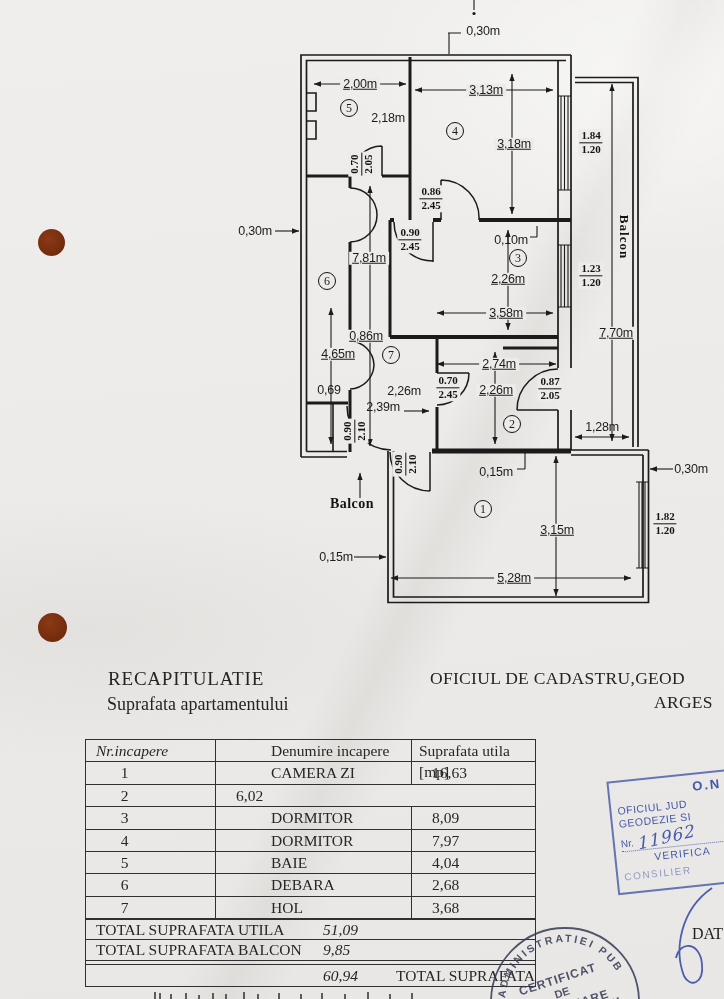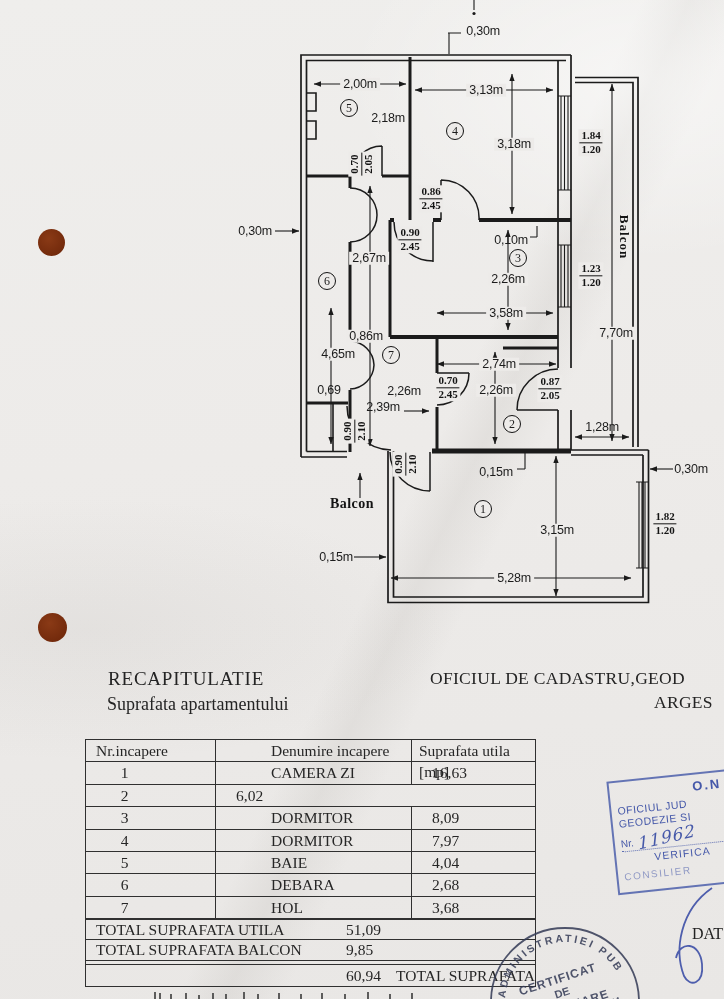--- a/index.html
+++ b/index.html
@@ -17,21 +17,21 @@
   .w20{stroke:#1b1b1b;stroke-width:1.6;fill:none}
   .w30{stroke:#1b1b1b;stroke-width:3;fill:none}
   .w40{stroke:#1b1b1b;stroke-width:4;fill:none}
   .w50{stroke:#1b1b1b;stroke-width:5;fill:none}
   .dr{stroke:#1b1b1b;stroke-width:1.5;fill:none}
   .wn{stroke:#1b1b1b;stroke-width:1.1;fill:none}
   .dm{stroke:#1b1b1b;stroke-width:1.1;fill:none}
   
   .dim{position:absolute;transform:translate(-50%,-50%);font:12.5px/1 "Liberation Sans",sans-serif;
        letter-spacing:-.2px;color:#1c1c1c;white-space:nowrap;}
-  .onln{background:#edebe9;padding:0 3px;}
+  .onln{background:#edebe9;padding:0 3px;text-decoration:underline;}
   .fr{position:absolute;transform:translate(-50%,-50%);font:bold 11px/1.2 "Liberation Serif",serif;
       text-align:center;color:#141414;background:#edebe9;padding:0 1px;white-space:nowrap;}
   .fr.v{transform:translate(-50%,-50%) rotate(-90deg);}
   .fr .nu{display:block;border-bottom:1.3px solid #141414;padding:0 2px;}
   .rc{position:absolute;transform:translate(-50%,-50%);width:16px;height:16px;border:1.4px solid #141414;
       border-radius:50%;font:12px/16px "Liberation Serif",serif;text-align:center;background:#edebe9;}
   .vtext{position:absolute;transform:translate(-50%,-50%) rotate(90deg);
       font:bold 13px "Liberation Serif",serif;letter-spacing:1px;white-space:nowrap;color:#141414;}
   .planword{position:absolute;transform:translate(-50%,-50%);font:bold 14px "Liberation Serif",serif;
       letter-spacing:.5px;color:#141414;white-space:nowrap;}
@@ -39,27 +39,27 @@
   .h1{position:absolute;font:19px "Liberation Serif",serif;letter-spacing:.8px;color:#242424;white-space:nowrap;}
   .h2{position:absolute;font:18px "Liberation Serif",serif;color:#242424;white-space:nowrap;}
   .h3{position:absolute;font:17.5px "Liberation Serif",serif;letter-spacing:.3px;color:#242424;white-space:nowrap;}
   
   .table{position:absolute;left:85px;top:739px;width:451px;border:1.6px solid #303030;
       font-family:"Liberation Serif",serif;color:#262626;box-sizing:border-box;}
   .row{display:flex;height:22.4px;border-bottom:1.2px solid #303030;font-size:15.5px;line-height:21px;box-sizing:border-box;}
   .c1{width:130px;border-right:1.2px solid #303030;text-align:center;padding-right:52px;box-sizing:border-box;}
   .c2{width:148px;border-right:1.2px solid #303030;padding-left:7px;box-sizing:border-box;margin-left:48px;}
   .c3{flex:1;padding-left:20px;box-sizing:border-box;}
-  .thead .c1{text-align:left;padding-left:10px;padding-right:0;}
+  .thead .c1{text-align:left;padding-left:10px;padding-right:0;font-style:italic;}
   .thead .c3{padding-left:7px;}
   .trow{display:flex;height:21px;border-bottom:1.2px solid #303030;font-size:15.5px;line-height:19px;position:relative;box-sizing:border-box;}
   .trow.first{border-top:.6px solid #303030;}
   .trow.last{height:22px;border-top:1.4px solid #303030;margin-top:2.6px;border-bottom:none;line-height:21px;justify-content:flex-end;}
   .trow .lbl{padding-left:10px;}
-  .trow .val{position:absolute;left:260px;}
+  .trow .val{position:absolute;left:237px;font-style:italic;}
   
   .stamp-rect{position:absolute;left:612px;top:775px;width:124px;height:114px;transform:rotate(-6deg);
       border:2px solid rgba(66,86,168,.8);color:rgba(60,80,165,.95);padding:4px 6px;box-sizing:border-box;
       font-family:"Liberation Sans",sans-serif;}
   .sr1{font-size:13px;font-weight:bold;letter-spacing:2px;text-align:right;padding-right:2px;}
   .sr2{font-size:10.5px;letter-spacing:.5px;margin-top:3px;white-space:nowrap;}
   .sr3{font-size:10.5px;letter-spacing:.5px;margin-top:1px;white-space:nowrap;}
   .srn{margin-top:2px;border-bottom:1px dotted rgba(60,80,165,.8);white-space:nowrap;}
   .srn .nrl{font-size:10px;}
   .srn .nrv{font:italic 17px "DejaVu Serif",serif;letter-spacing:1px;display:inline-block;transform:rotate(-7deg) skewX(-8deg);}
@@ -146,21 +146,21 @@
     </g>
   </svg>
 
   <span class="dim" style="left:483px;top:31px">0,30m</span>
   <span class="dim" style="left:255px;top:231px">0,30m</span>
   <span class="dim" style="left:691px;top:469px">0,30m</span>
   <span class="dim onln" style="left:360px;top:84px">2,00m</span>
   <span class="dim" style="left:388px;top:118px">2,18m</span>
   <span class="dim onln" style="left:486px;top:90px">3,13m</span>
   <span class="dim onln" style="left:514px;top:144px">3,18m</span>
-  <span class="dim onln" style="left:369px;top:258px">2,67m</span>
+  <span class="dim onln" style="left:369px;top:258px">7,81m</span>
   <span class="dim onln" style="left:508px;top:279px">2,26m</span>
   <span class="dim onln" style="left:506px;top:313px">3,58m</span>
   <span class="dim" style="left:511px;top:240px">0,10m</span>
   <span class="dim onln" style="left:616px;top:333px">7,70m</span>
   <span class="dim onln" style="left:366px;top:336px">0,86m</span>
   <span class="dim onln" style="left:338px;top:354px">4,65m</span>
   <span class="dim onln" style="left:499px;top:364px">2,74m</span>
   <span class="dim" style="left:404px;top:391px">2,26m</span>
   <span class="dim onln" style="left:496px;top:390px">2,26m</span>
   <span class="dim" style="left:329px;top:390px">0,69</span>

